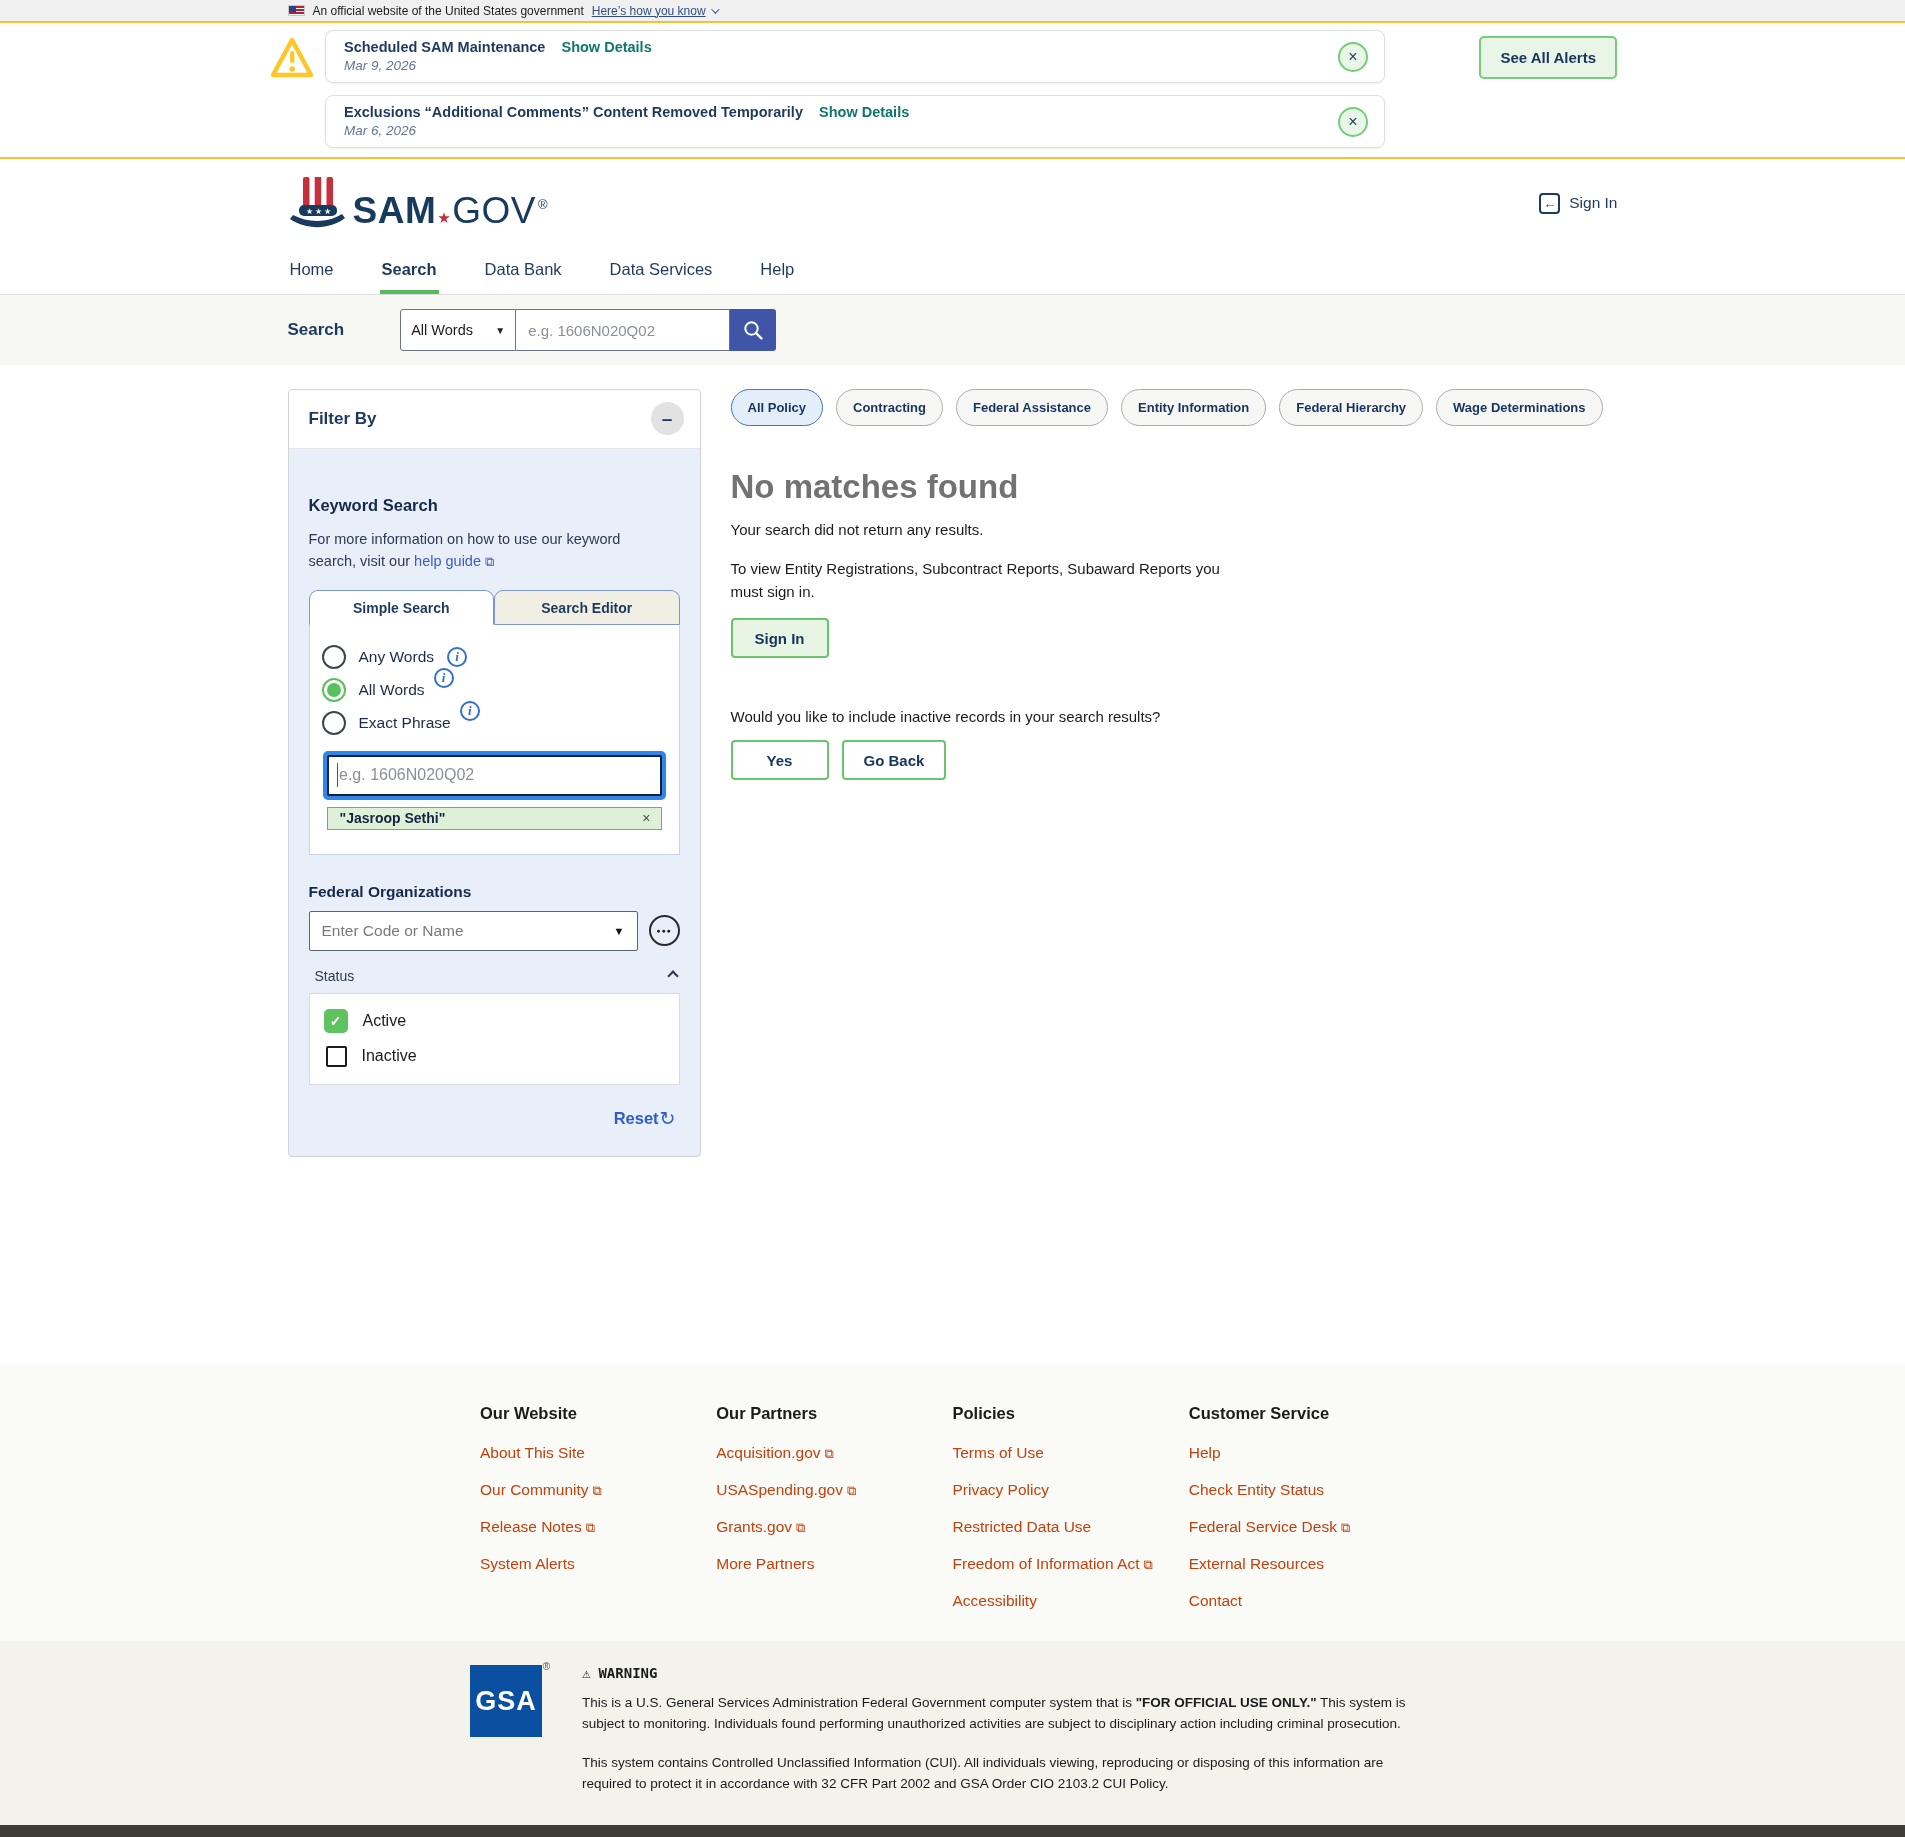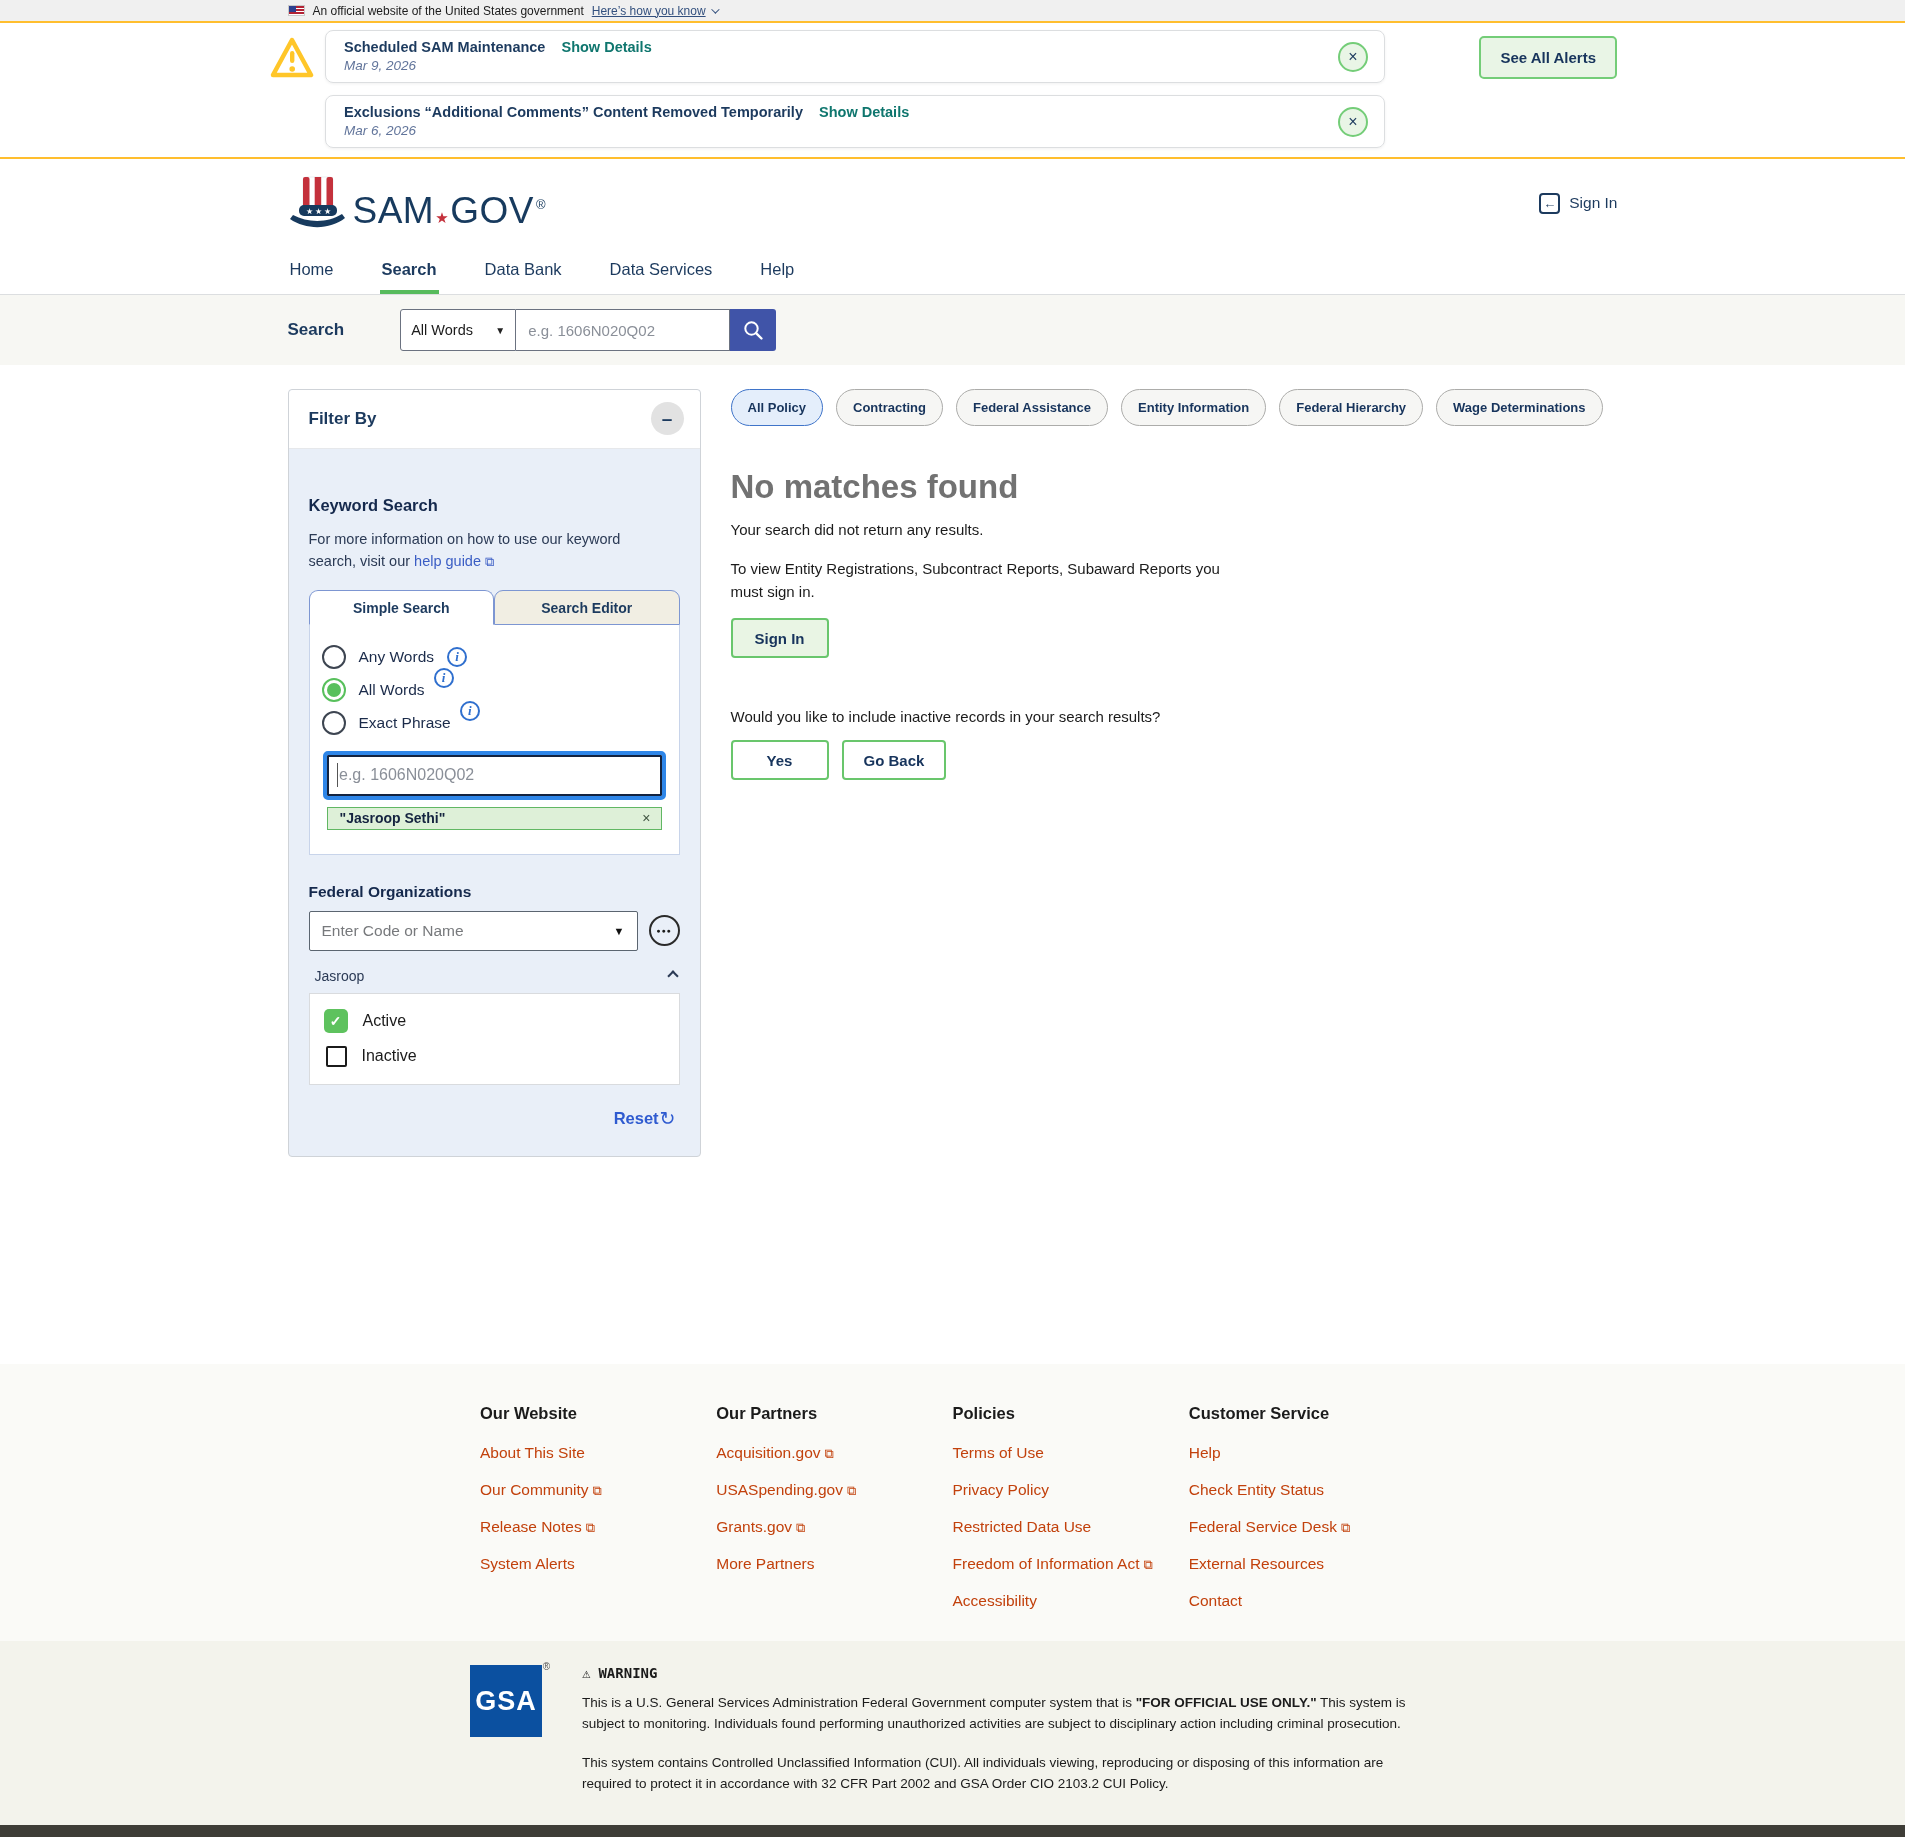--- a/index.html
+++ b/index.html
@@ -34,21 +34,21 @@
   .circle-close { position: absolute; right: 16px; top: 50%; transform: translateY(-50%);
     width: 30px; height: 30px; border-radius: 50%; background: #e9f5e6; border: 2px solid #74cd78;
     color: #1c3a5e; display: flex; align-items: center; justify-content: center; font-size: 16px; line-height: 1; cursor: pointer; }
   .see-all-btn { margin-left: auto; margin-top: 6px; background: #e9f5e6; border: 2px solid #74cd78; border-radius: 5px;
     padding: 11px 19px; font-weight: bold; color: #17345c; font-size: 15px; font-family: inherit; cursor: pointer; }
 
   
   .site-header .container { height: 88px; display: flex; align-items: center; justify-content: space-between; }
   .logo { display: flex; align-items: flex-end; gap: 7px; }
   .logo-text { font-size: 37px; color: #173a5e; letter-spacing: 0.5px; display: flex; align-items: baseline; }
-  .logo-sam { font-weight: normal; }
+  .logo-sam { font-weight: bold; }
   .logo-star { color: #c4313c; font-size: 15px; margin: 0 1px; }
   .logo-gov { font-weight: normal; }
   .logo-reg { font-size: 13px; vertical-align: super; position: relative; top: -14px; margin-left: 2px; }
   .signin { display: flex; align-items: center; gap: 9px; color: #1c3a5e; font-size: 15.5px; }
   .box-arrow { width: 21px; height: 21px; border: 2px solid #1c3a5e; border-radius: 4px; display: flex; align-items: center; justify-content: center; font-size: 13px; color: #1c3a5e; }
 
   
   .nav-band { border-bottom: 1px solid #dcdee0; }
   .nav-band .container { display: flex; gap: 44px; }
   .nav-item { font-size: 16.5px; color: #1c3a5e; padding: 13px 2px 11px; border-bottom: 4px solid transparent; }
@@ -317,21 +317,21 @@
         <div class="fed-select">
           <span class="fed-ph">Enter Code or Name</span>
           <span class="fed-tri">▼</span>
         </div>
         <button class="ellipsis-btn">
             <span style="font-size:7px;">●●●</span>
           </button>
       </div>
 
       <div class="status-row">
-        <span class="status-label">Jasroop</span>
+        <span class="status-label">Status</span>
         <span class="chev-up"></span>
       </div>
       <div class="status-box">
         <div class="check-row">
           <span class="cb checked">
               <span>✓</span>
             </span>
           <span class="check-label">Active</span>
         </div>
         <div class="check-row">

